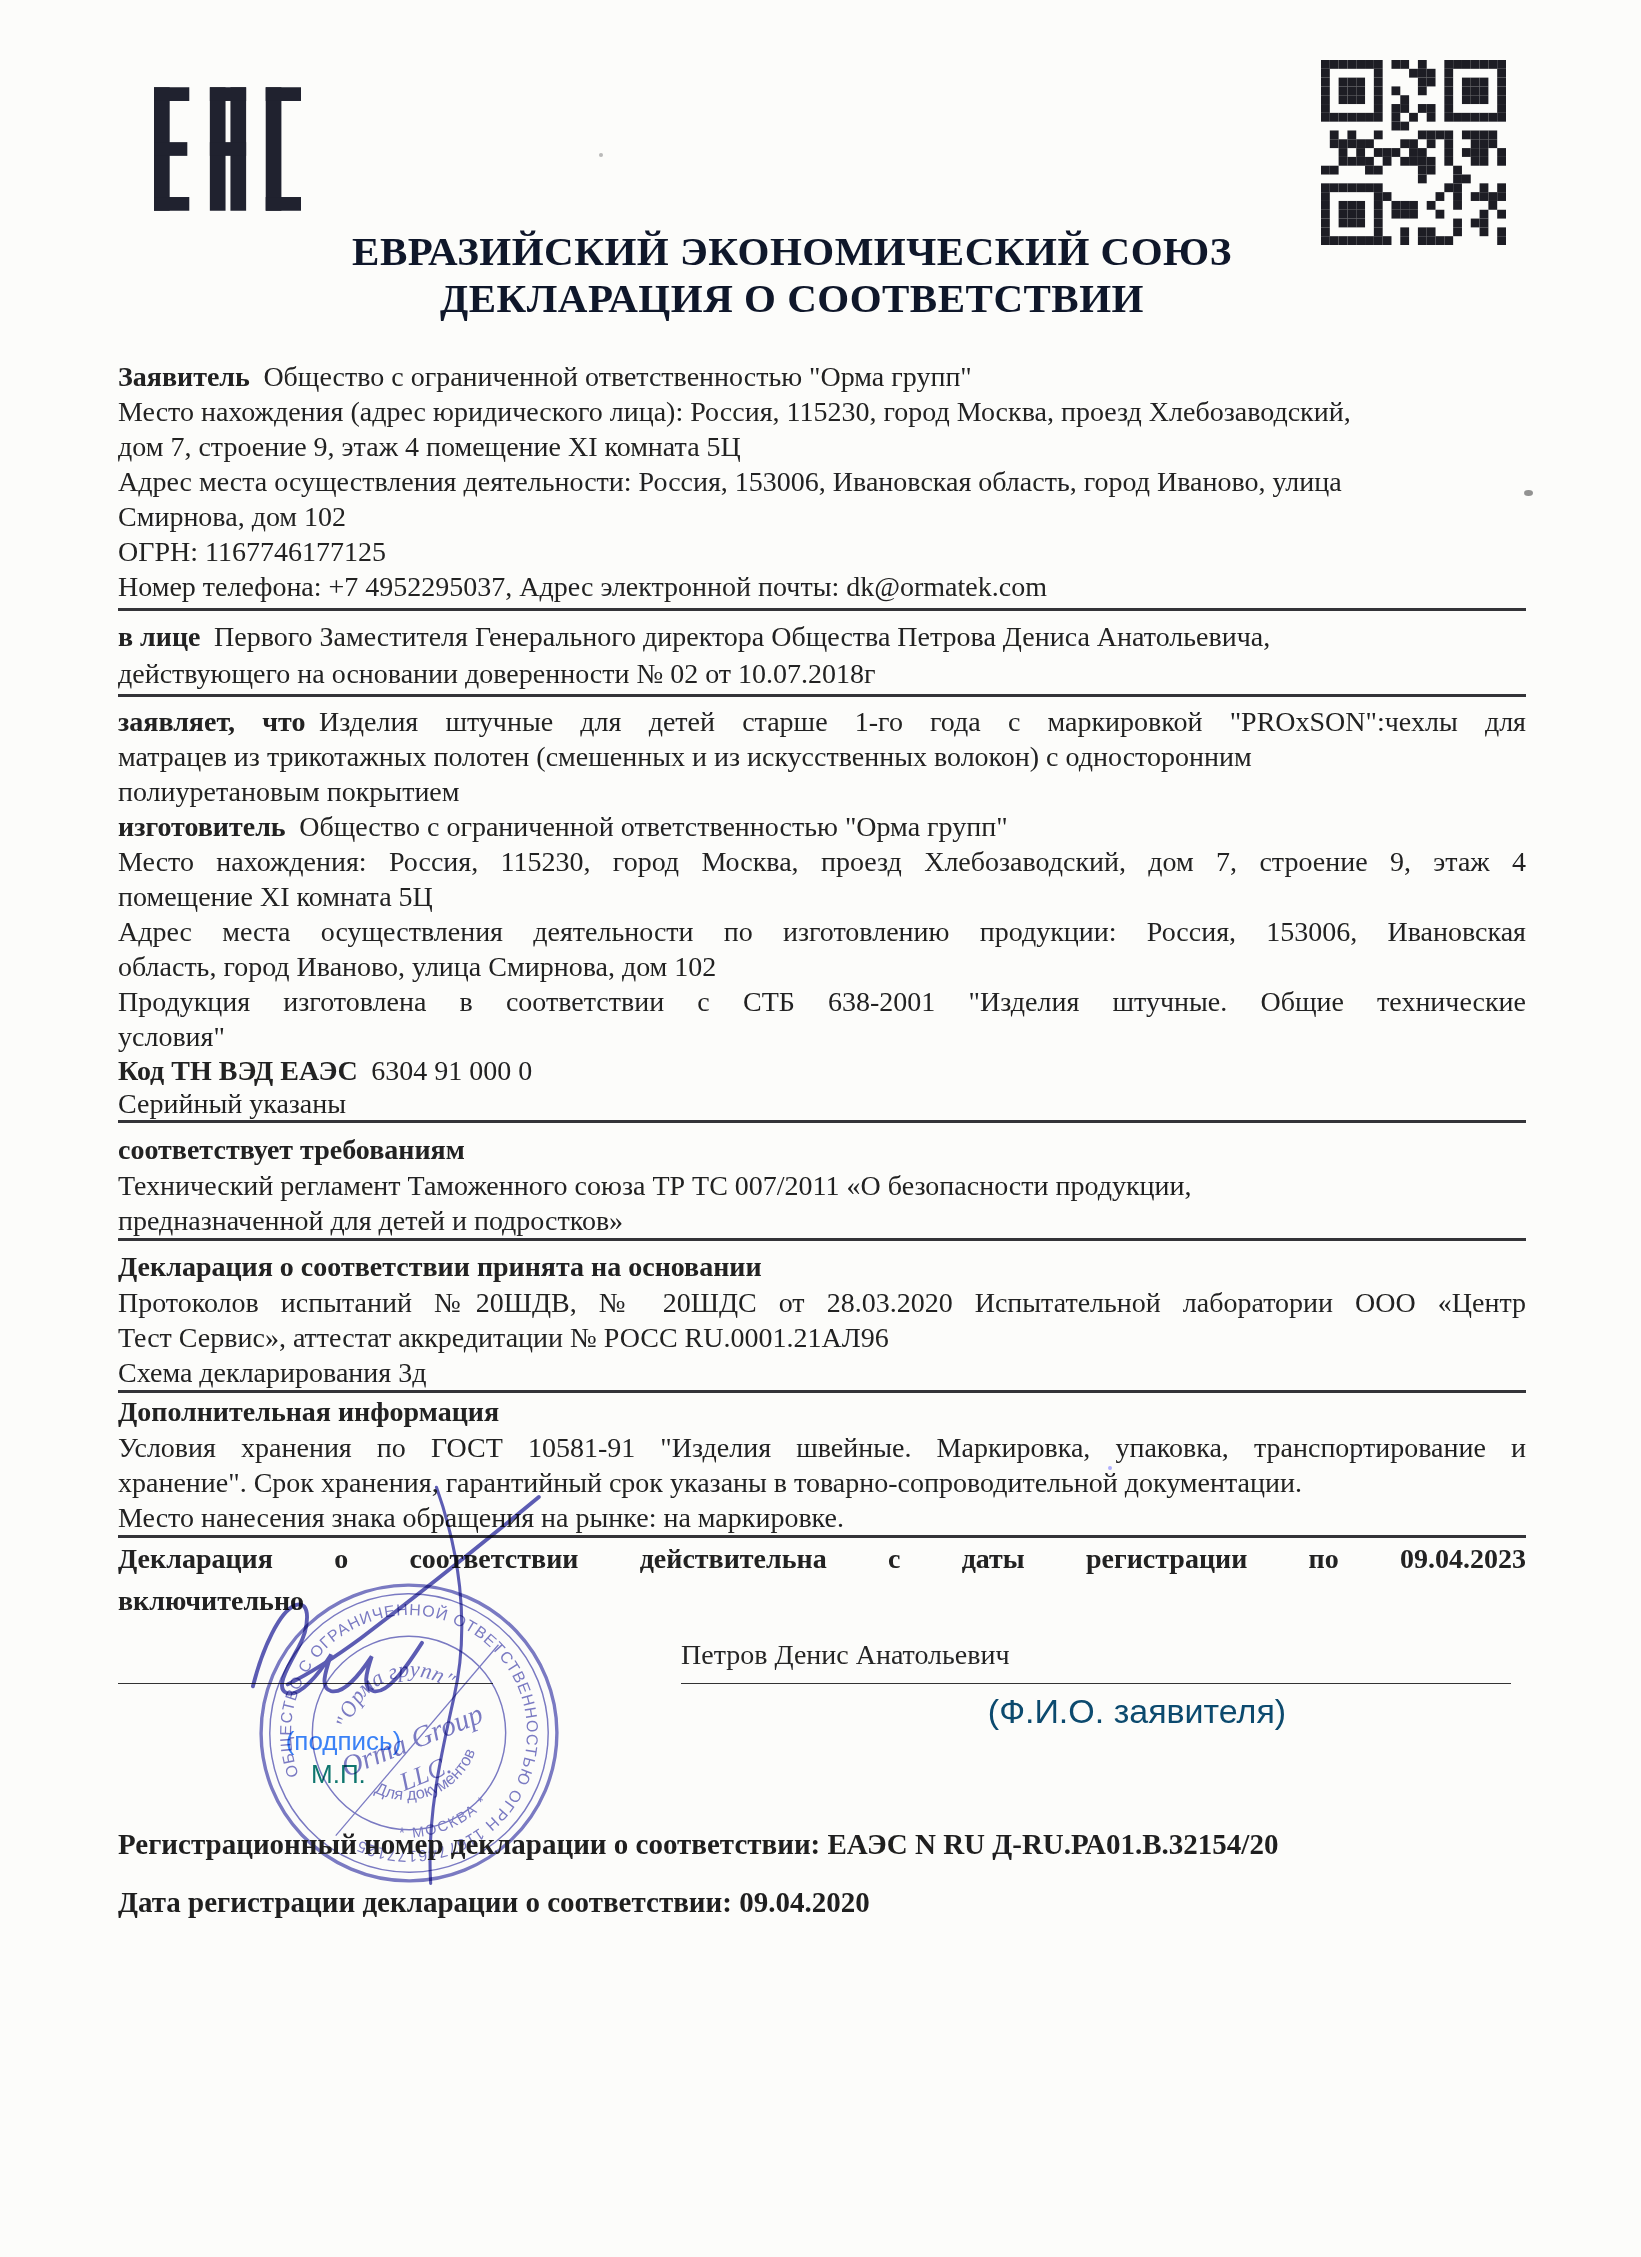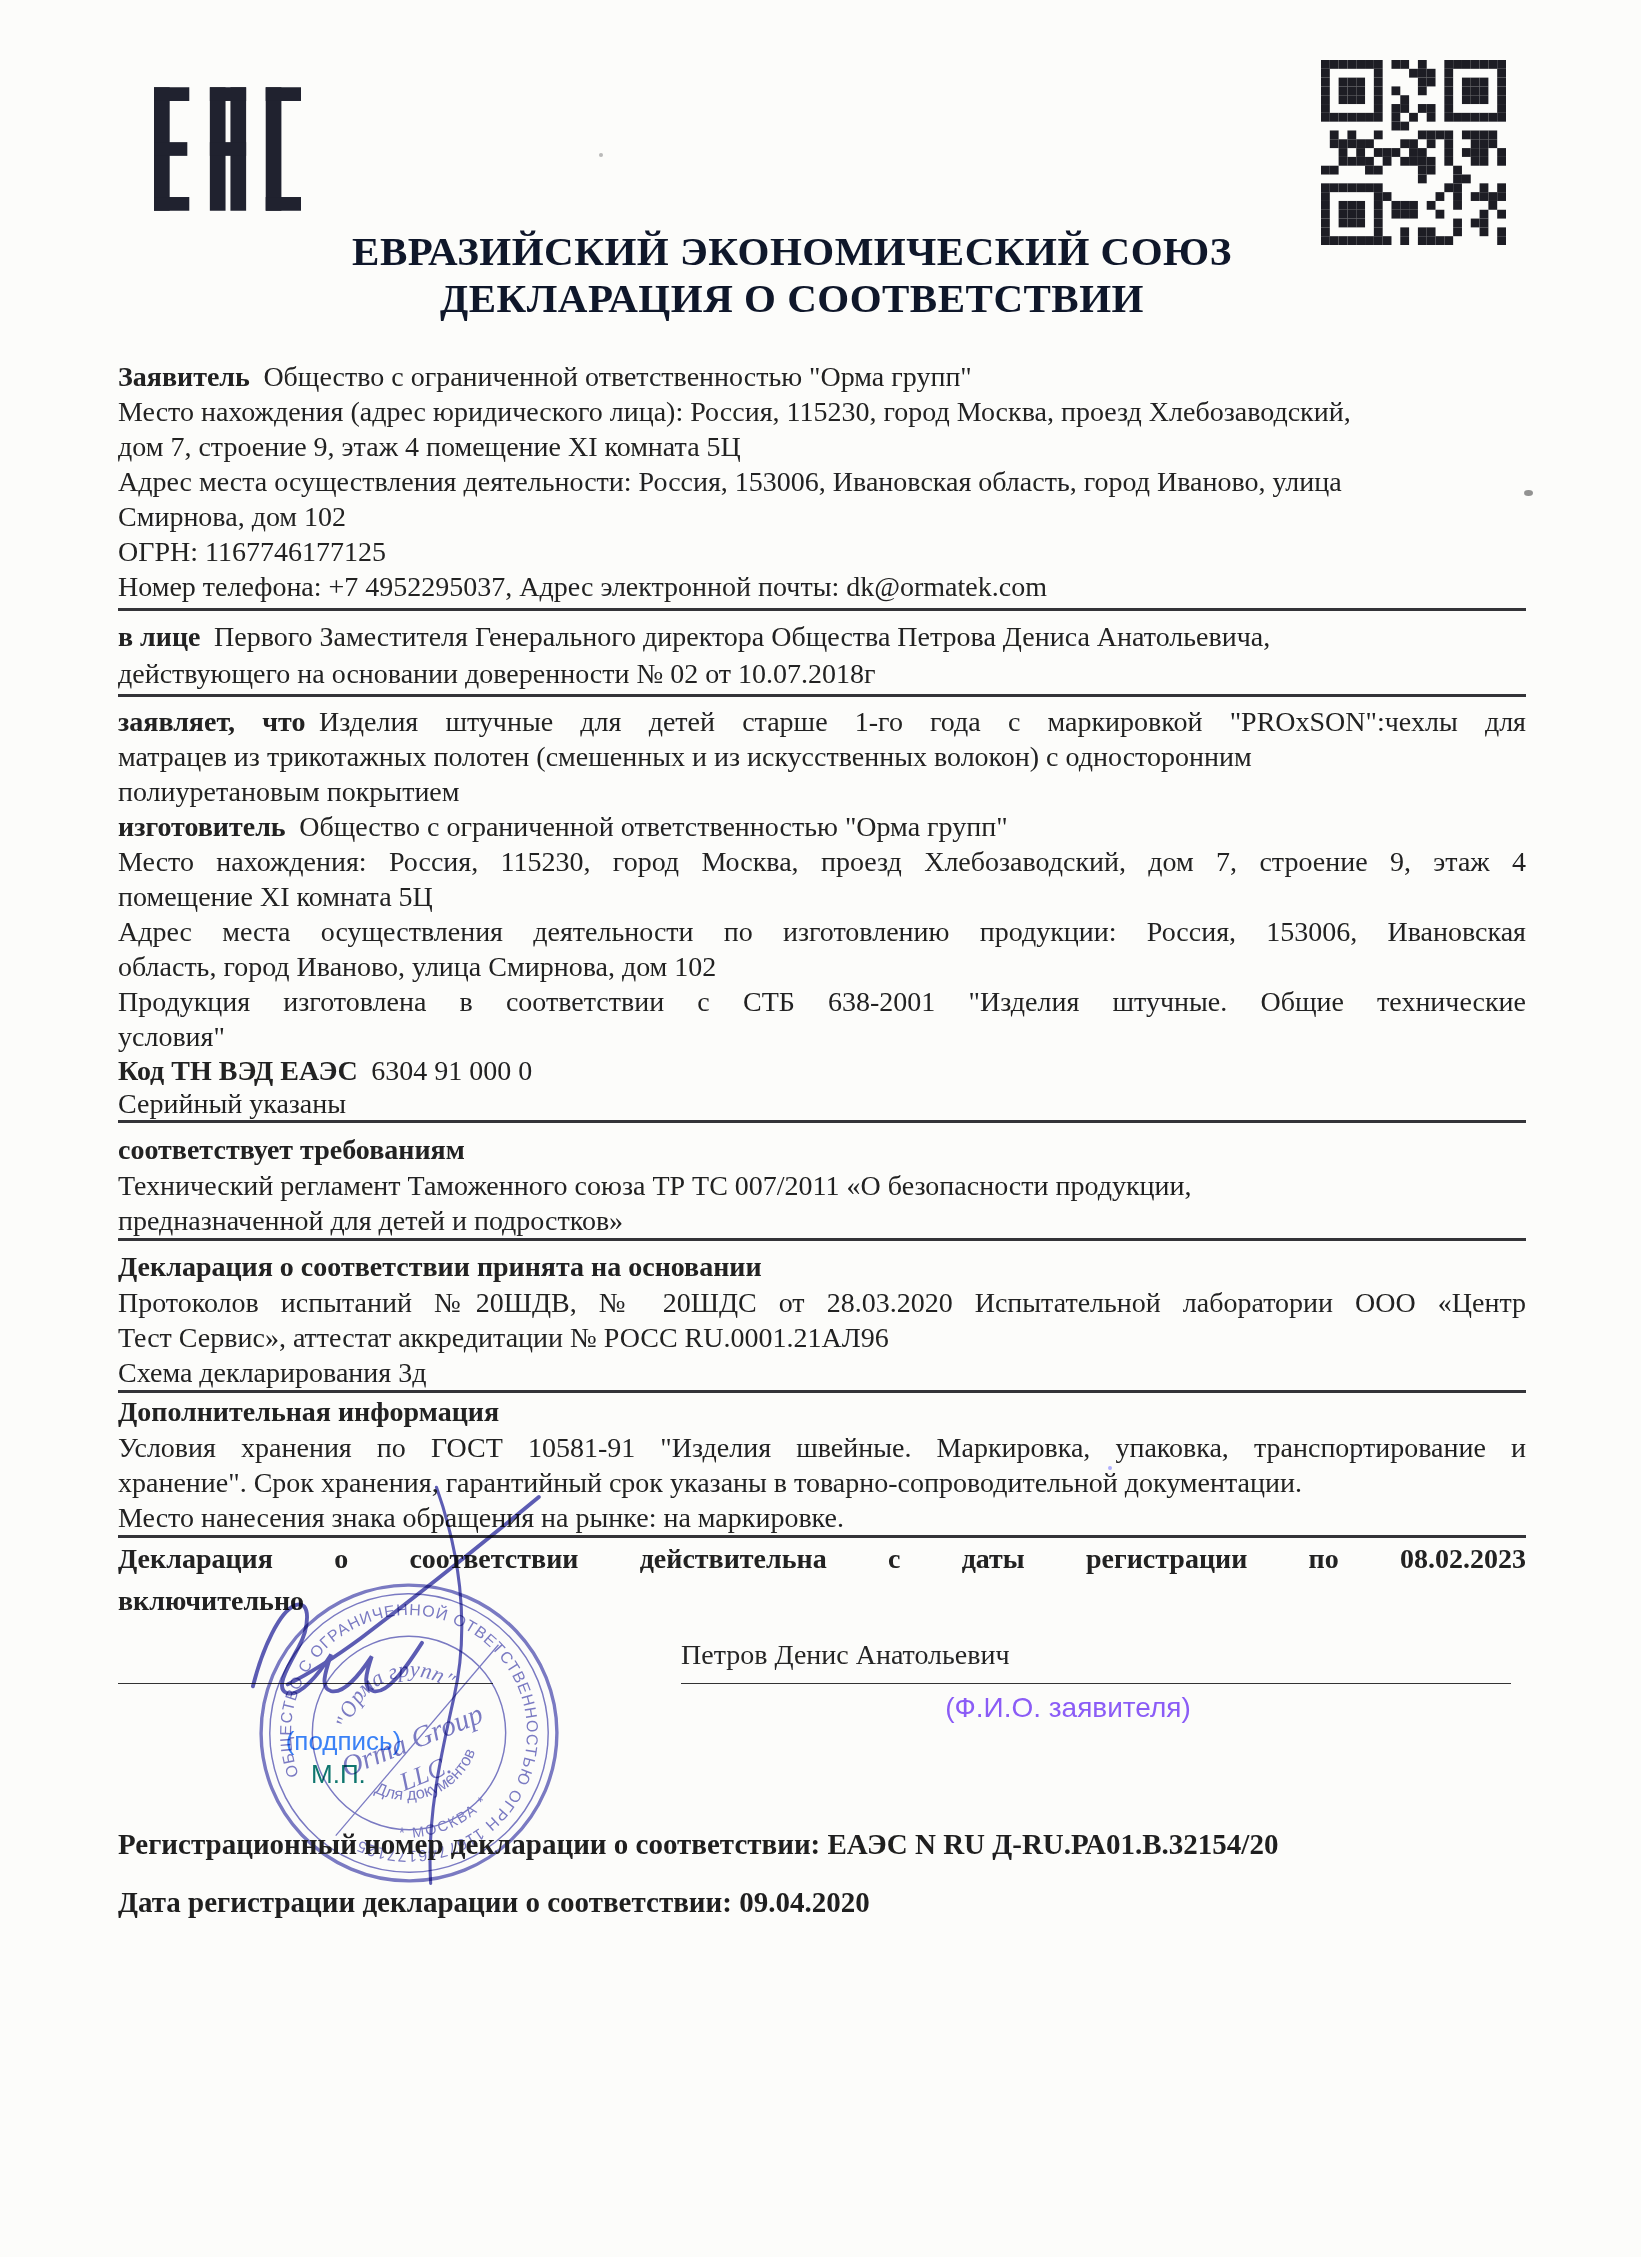--- a/index.html
+++ b/index.html
@@ -27,21 +27,21 @@
   .sec{margin-top:7.7px;}
   .kod{line-height:33px;}
   .vlh{line-height:42px; font-weight:bold;}
   .mt6{margin-top:0;}
   .mt7{margin-top:6.8px;}
   
   .sigline-left{position:absolute; left:118px; top:1683px; width:375px; border-top:1.9px solid #333;}
   .sigline-right{position:absolute; left:681px; top:1683px; width:830px; border-top:1.9px solid #333;}
   .sans{font-family:"Liberation Sans", sans-serif;}
   .cap-podpis{position:absolute; left:156px; top:1692px; width:375px; text-align:center; font-size:26px; color:#3b82f6;margin-top:34px;}
-  .cap-fio{position:absolute; left:653px; top:1692px; width:830px; text-align:center; font-size:28px; color:#8b5cf6;}
+  .cap-fio{position:absolute; left:722px; top:1692px; width:830px; text-align:center; font-size:34px; color:#0c4a6e;}
   .fio-name{position:absolute; left:681px; top:1639px; width:830px; text-align:left; font-size:28px; color:#252525;}
   .mp{position:absolute; left:311px; top:1759px; font-size:26px; color:#0f766e;}
   .reg1{position:absolute; left:118px; top:1828px; width:1408px; font-size:29px; font-weight:bold; color:#1f1f1f;}
   .reg2{position:absolute; left:118px; top:1886px; width:1408px; font-size:29px; font-weight:bold; color:#1f1f1f;}
   
   .stamp{position:absolute; left:235px; top:1559px; width:348px; height:348px;
          transform:rotate(-22deg); opacity:.8; mix-blend-mode:multiply;}
   .autograph{position:absolute; left:193px; top:1468px; width:541px; height:454px;
          mix-blend-mode:multiply;}
   .speck{position:absolute; border-radius:50%; background:#777; opacity:.8;}
@@ -352,21 +352,21 @@
 
     <div class="mt6">
       <div class="ln b" style="line-height:37px">Дополнительная информация</div>
       <div class="ln jlast">Условия хранения по ГОСТ 10581-91 "Изделия швейные. Маркировка, упаковка, транспортирование и</div>
       <div class="ln">хранение". Срок хранения, гарантийный срок указаны в товарно-сопроводительной документации.</div>
       <div class="ln">Место нанесения знака обращения на рынке: на маркировке.</div>
     </div>
     <div class="rule" style="margin-top:0"></div>
 
     <div class="mt6 vlh">
-      <div class="ln jlast">Декларация о соответствии действительна с даты регистрации по 08.02.2023</div>
+      <div class="ln jlast">Декларация о соответствии действительна с даты регистрации по 09.04.2023</div>
       <div class="ln">включительно</div>
     </div>
   </div>
 
   <div class="sigline-left"></div>
   <div class="cap-podpis sans">(подпись)</div>
   <div class="mp sans">М.П.</div>
 
   <div class="fio-name">Петров Денис Анатольевич</div>
   <div class="sigline-right"></div>

